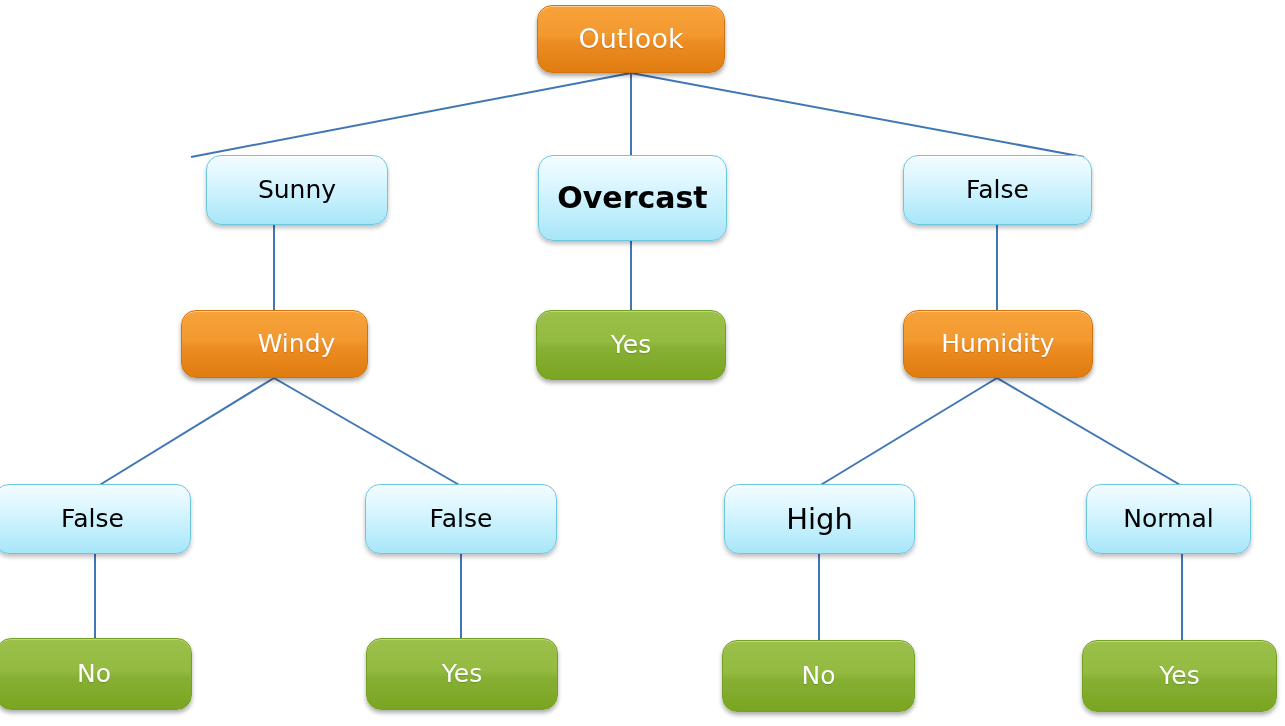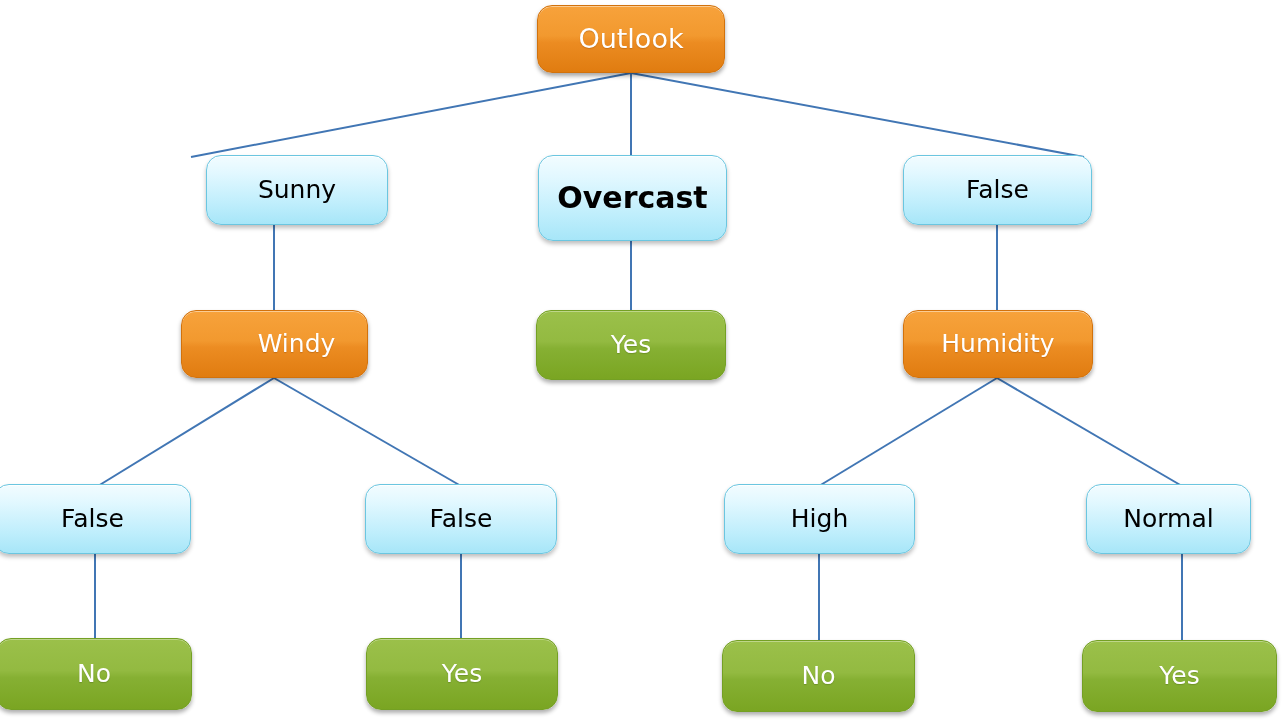--- a/index.html
+++ b/index.html
@@ -103,21 +103,21 @@
       </div>
       <div class="node decision" style="left: 903px; top: 310px; width: 190px; height: 68px; font-size: 25px;">
         <span>Humidity</span>
       </div>
       <div class="node value" style="left: -6px; top: 484px; width: 197px; height: 70px; font-size: 25px;">
         <span>False</span>
       </div>
       <div class="node value" style="left: 365px; top: 484px; width: 192px; height: 70px; font-size: 25px;">
         <span>False</span>
       </div>
-      <div class="node value" style="left: 724px; top: 484px; width: 191px; height: 70px; font-size: 25px;">
+      <div class="node value" style="left: 724px; top: 484px; width: 191px; height: 70px; font-size: 29px;">
         <span>High</span>
       </div>
       <div class="node value" style="left: 1086px; top: 484px; width: 165px; height: 70px; font-size: 25px;">
         <span>Normal</span>
       </div>
       <div class="node leaf" style="left: -4px; top: 638px; width: 196px; height: 72px; font-size: 25px;">
         <span>No</span>
       </div>
       <div class="node leaf" style="left: 366px; top: 638px; width: 192px; height: 72px; font-size: 25px;">
         <span>Yes</span>

